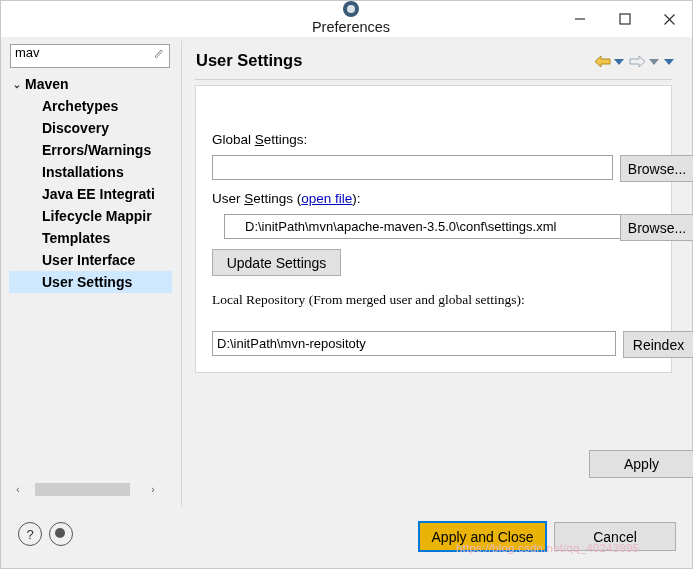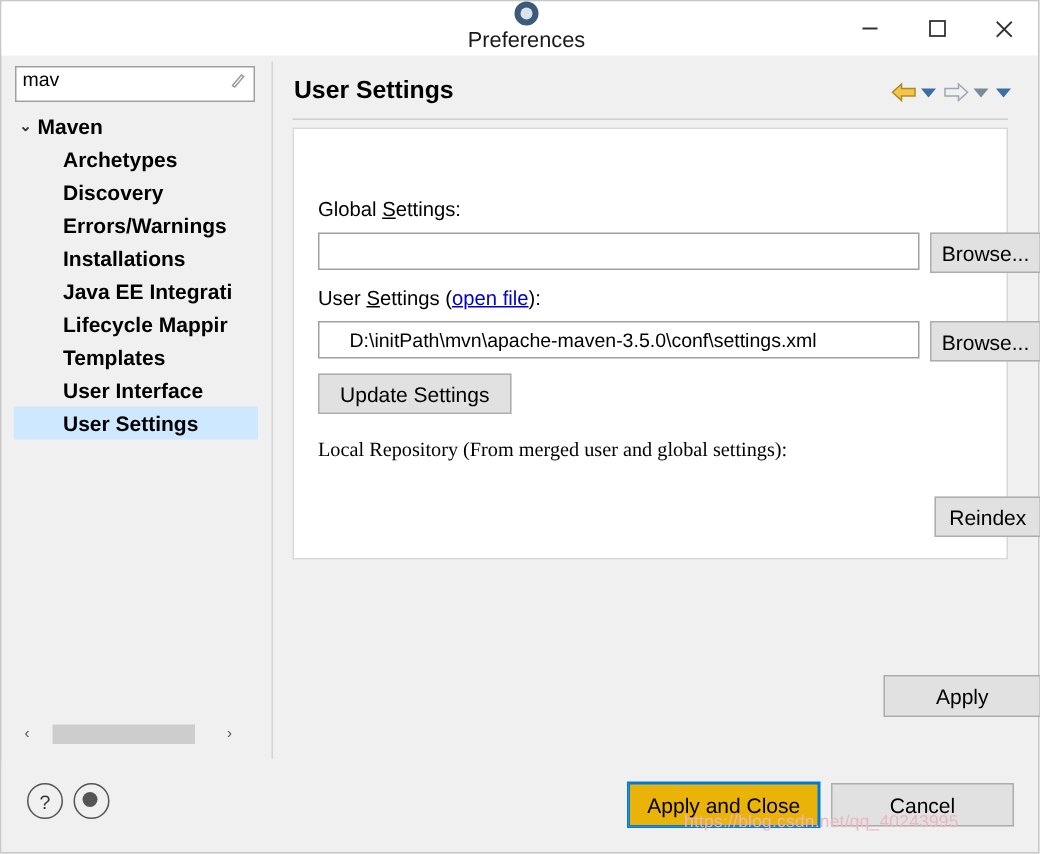--- a/index.html
+++ b/index.html
@@ -392,25 +392,26 @@
 
     <div class="sep-line"></div>
 
     <div class="inner-box">
 
       <div class="fld-label" style="left:16px; top:46px;">Global <span class="u">S</span>ettings:</div>
       <div class="text-input" style="left:16px; top:69px; width:401px;"></div>
       <div class="btn" style="left:424px; top:69px; width:74px; height:27px;">Browse...</div>
 
       <div class="fld-label" style="left:16px; top:105px;">User <span class="u">S</span>ettings (<span class="link">open file</span>):</div>
-      <div class="text-input" style="left:16px; top:128px; width:401px;padding-left:20px;">D:\initPath\mvn\apache-maven-3.5.0\conf\settings.xml</div>
+      <div class="text-input" style="left:28px; top:128px; width:401px;padding-left:20px;">D:\initPath\mvn\apache-maven-3.5.0\conf\settings.xml</div>
       <div class="btn" style="left:424px; top:128px; width:74px; height:27px;">Browse...</div>
       <div class="btn" style="left:16px; top:163px; width:129px; height:27px;">Update Settings</div>
 
       <div class="fld-label" style="left:16px; top:206px;font-family:Liberation Serif, serif;">Local Repository (From merged user and global settings):</div>
+      <div class="text-input" style="left:16px; top:245px; width:404px;">D:\initPath\mvn-repositoty</div>
       <div class="btn" style="left:427px; top:245px; width:71px; height:27px;">Reindex</div>
 
       <div class="btn" style="left:393px; top:364px; width:105px; height:28px;">Apply</div>
     </div>
   </div>
 
   <div class="bottom"></div>
   <div class="help-circle">?</div>
   <div class="dot-circle">
       <span></span>

